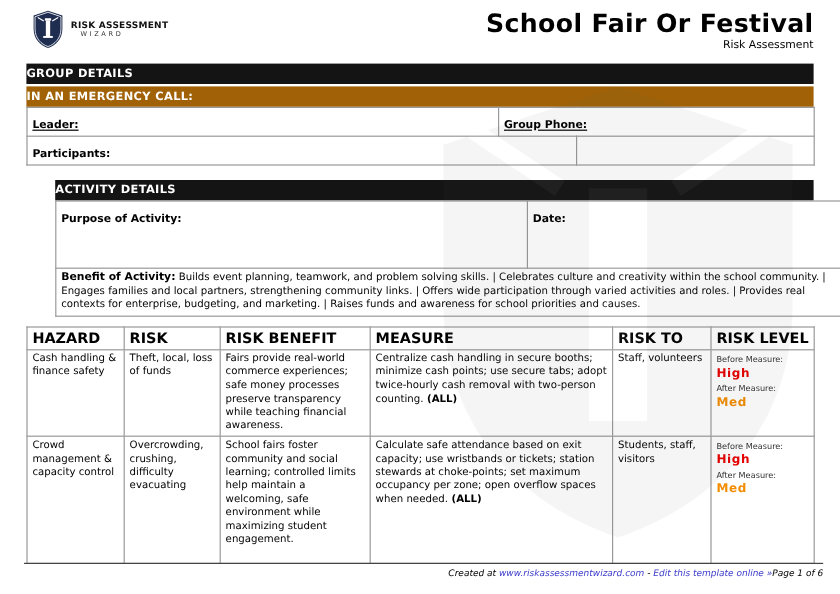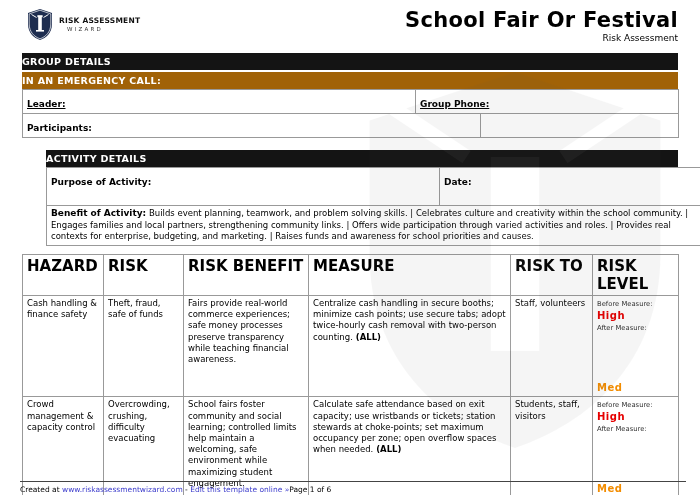--- a/index.html
+++ b/index.html
@@ -45,42 +45,42 @@
   .grid { border-collapse: collapse; table-layout: fixed; width: 656px; }
   .grid td { border: 1px solid #999; vertical-align: top; padding: 2px 4px; }
   .lbl { font-weight: bold; font-size: 9px; }
 
   .sec-group { margin-top: 3px; }
   .sec-activity { margin-top: 12px; padding-left: 24px; }
   .sec-hazards { margin-top: 8px; }
 
   .row-leader td { height: 20px; text-decoration: underline; }
   .row-participants td { height: 23px; }
-  .row-purpose td { height: 38px; }
+  .row-purpose td { height: 56px; }
   .row-benefit td { height: 40px; font-size: 8.5px; line-height: 1.32; }
   .benefit-text { font-weight: normal; }
 
   .hz { border-collapse: collapse; table-layout: fixed; width: 656px; font-size: 8.5px; }
   .hz th, .hz td { border: 1px solid #999; vertical-align: top; padding: 2px 4px; text-align: left; }
-  .hz th { font-size: 15px; font-weight: bold; height: 17px; }
+  .hz th { font-size: 12px; font-weight: bold; height: 17px; }
   .hz td { line-height: 1.32; }
   .hz .r1 td { height: 69px; }
   .hz .r2 td { height: 106px; }
   .bold-all { font-weight: bold; margin-left: 3px; margin-top: 18px; }
   .risklevel { text-align: right; }
   .rl-small { font-size: 6.8px; color: #333; margin-top: 2px; }
   .rl-high { font-size: 10px; font-weight: bold; color: #e60000; letter-spacing: 0.5px; }
-  .rl-med  { font-size: 10px; font-weight: bold; color: #f28c00; letter-spacing: 0.5px; margin-top: 48px; }
+  .rl-med  { font-size: 10px; font-weight: bold; color: #f28c00; letter-spacing: 0.5px; }
 
   
   .footer {
-    position: absolute; left: 20px; right: 14px; top: 481px;
+    position: absolute; left: 20px; right: 14px; top: 469px;
     border-top: 1px solid #444; padding-top: 3px;
-    font-size: 7.5px; 
-    display: flex; justify-content: flex-start;
+    font-size: 7.5px; font-style: italic;
+    display: flex; justify-content: flex-end;
   }
   .footer a, .flink { color: #3d3dcc; text-decoration: none; cursor: pointer; }
 </style>
 </head>
 <body>
 
 <div class="page">
 
   <svg class="watermark" viewBox="0 0 28 33">
     <path d="M14 1 L26 5 V16 C26 25 20 30 14 32 C8 30 2 25 2 16 V5 Z" fill="#555"></path>
@@ -167,21 +167,21 @@
           <tr>
         <th>HAZARD</th>
         <th>RISK</th>
         <th>RISK BENEFIT</th>
         <th>MEASURE</th>
         <th>RISK TO</th>
         <th>RISK LEVEL</th>
       </tr>
       <tr class="r1">
         <td>Cash handling &amp; finance safety</td>
-        <td>Theft, fraud, safe of funds</td>
+        <td>Theft, local, loss of funds</td>
         <td>Fairs provide real-world commerce experiences; safe money processes preserve transparency while teaching financial awareness.</td>
         <td>
           <span>Centralize cash handling in secure booths; minimize cash points; use secure tabs; adopt twice-hourly cash removal with two-person counting.</span><span class="bold-all">(ALL)</span>
         </td>
         <td>Staff, volunteers</td>
         <td class="risklevel">
           <div class="rl-small">Before Measure:</div>
           <div class="rl-high">High</div>
           <div class="rl-small">After Measure:</div>
           <div class="rl-med">Med</div>

